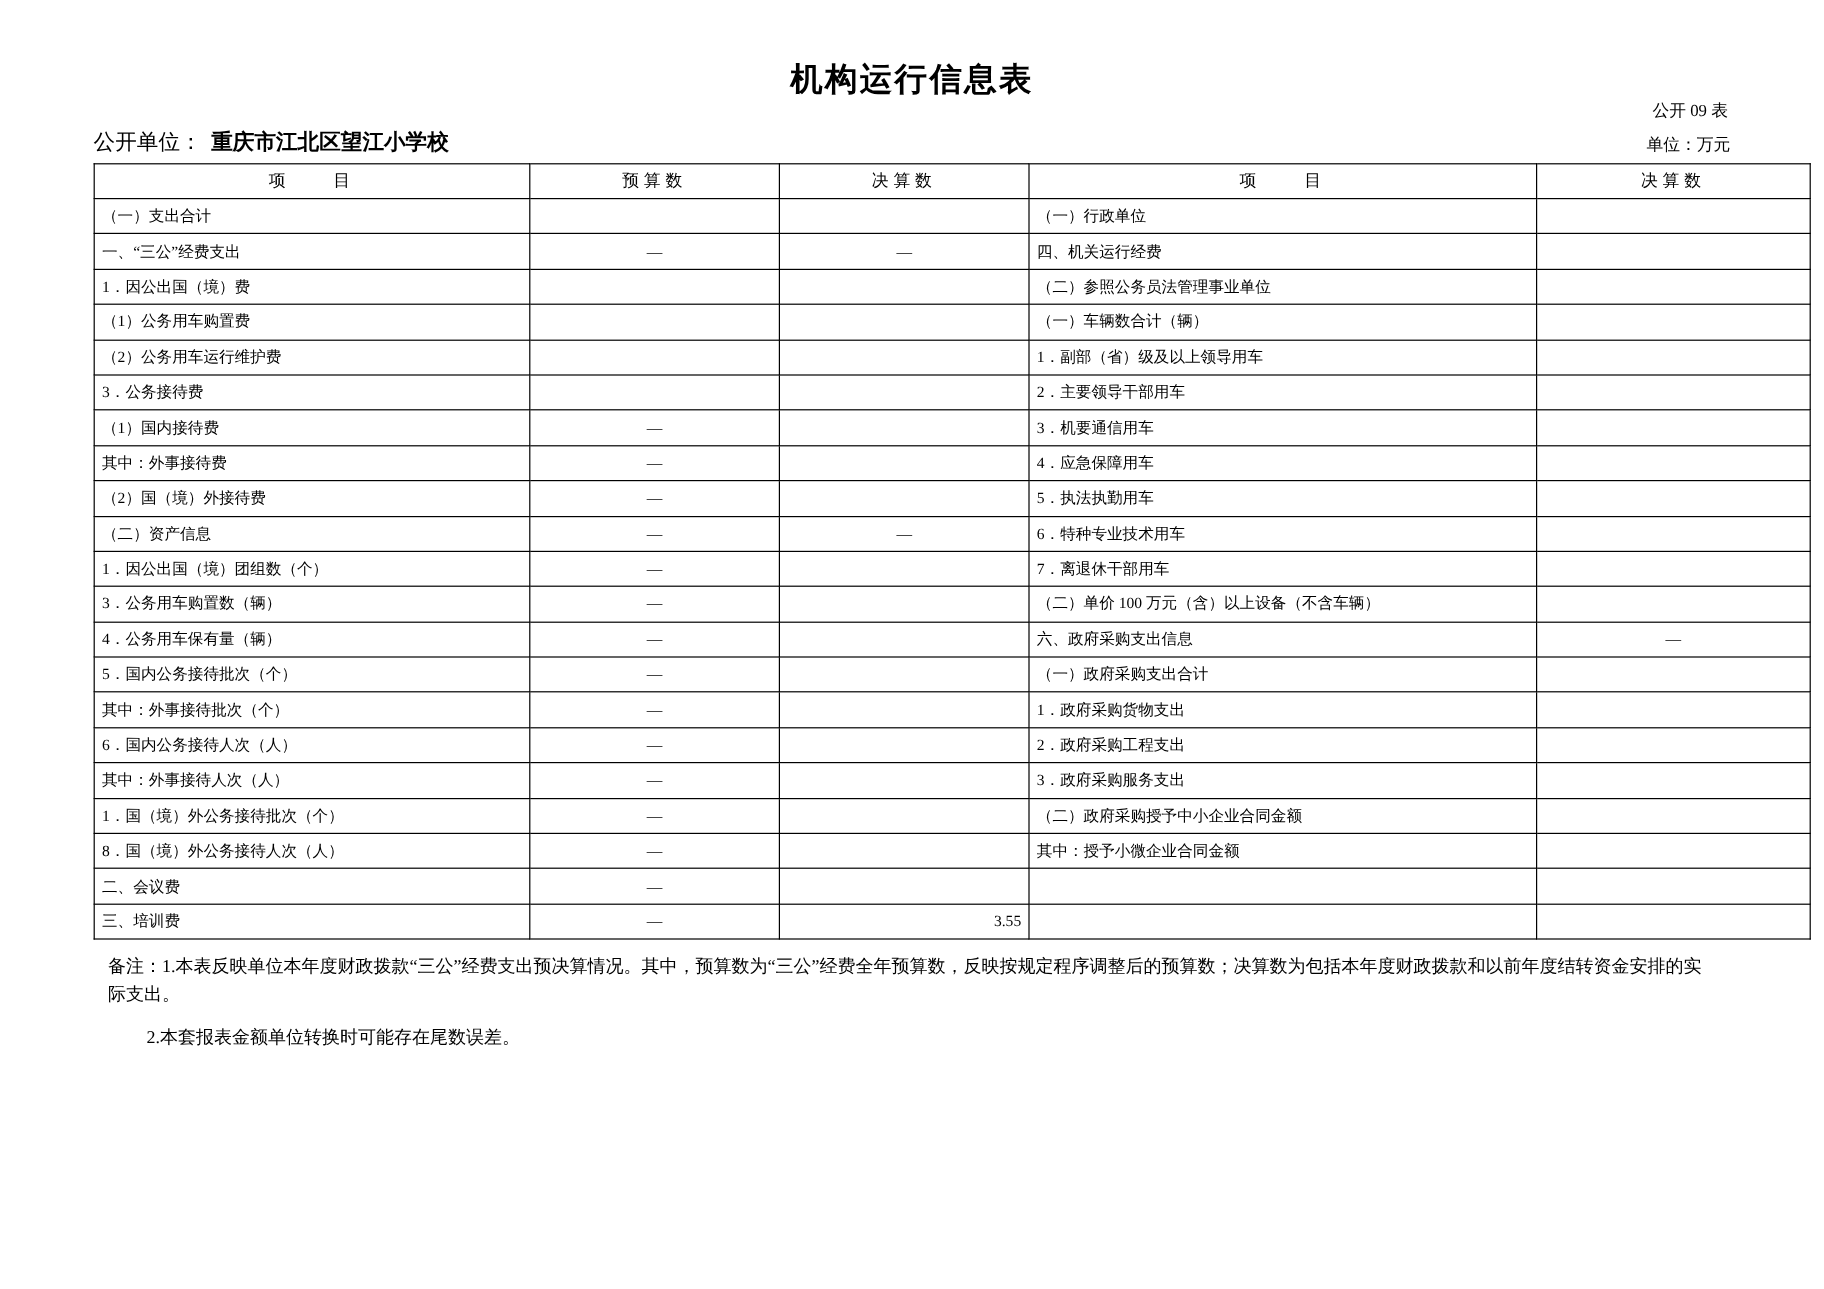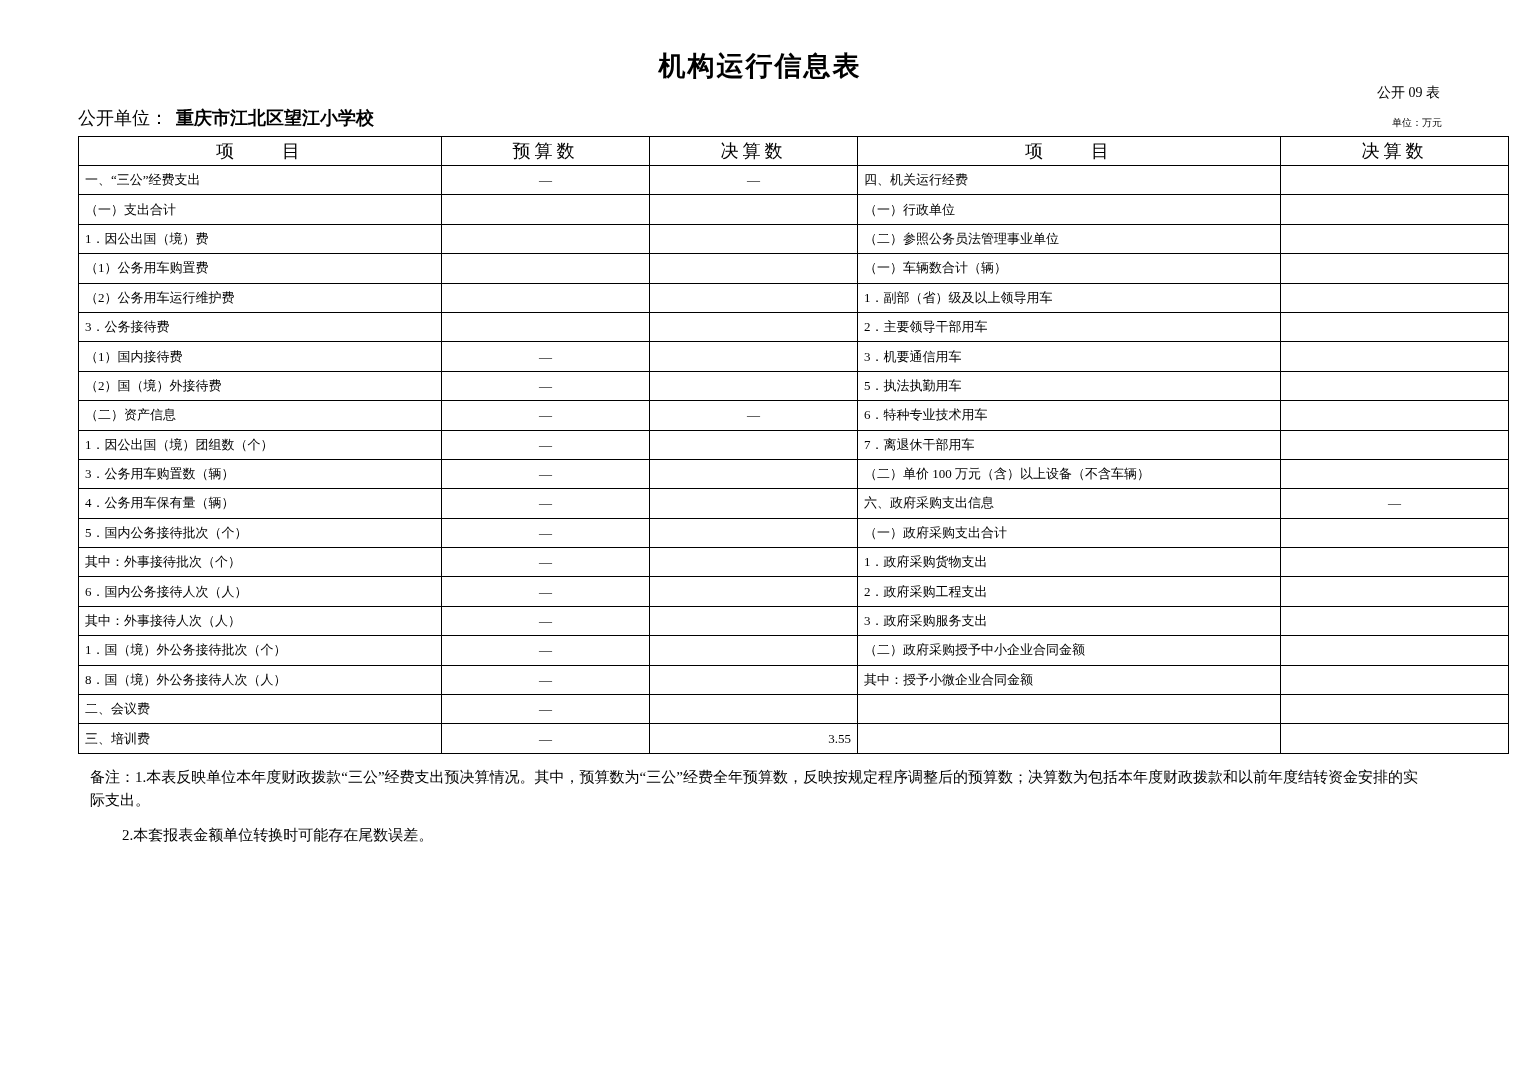--- a/index.html
+++ b/index.html
@@ -45,39 +45,39 @@
     margin-bottom: 6px;
   }
   .meta-left {
     font-size: 18px;
   }
   .meta-left .unit-name {
     font-weight: bold;
     margin-left: 8px;
   }
   .meta-right {
-    font-size: 10px;
+    font-size: 14px;
     font-family: Liberation Mono, monospace;
   }
   table.main {
     width: 100%;
     border-collapse: collapse;
     table-layout: fixed;
     font-size: 13px;
   }
   table.main td, table.main th {
     border: 1px solid #000000;
     height: 28.4px;
     padding: 0 6px;
     font-weight: normal;
     vertical-align: middle;
   }
   table.main th {
     text-align: center;
-    font-size: 18px;
+    font-size: 14px;
     letter-spacing: 4px;
     height: 28px;
   }
   .c-item { width: 350px; text-align: left; }
   .c-num  { width: 195px; text-align: center; }
   .c-item2 { width: 410px; text-align: left; }
   .c-num2 { width: 215px; text-align: center; }
   .lvl0 { padding-left: 2px; }
   .lvl1 { padding-left: 14px; }
   .lvl2 { padding-left: 26px; }
@@ -119,34 +119,34 @@
       <tr>
         <th class="c-item">项　　目</th>
         <th class="c-num">预算数</th>
         <th class="c-num">决算数</th>
         <th class="c-item2">项　　目</th>
         <th class="c-num2">决算数</th>
       </tr>
     </thead>
     <tbody>
         <tr>
+          <td class="c-item lvl1">（一）支出合计</td>
+          <td class="c-num"></td>
+          <td class="c-num"></td>
+          <td class="c-item2 lvl1">（一）行政单位</td>
+          <td class="c-num2"></td>
+        </tr>
+        <tr>
           <td class="c-item lvl0">一、“三公”经费支出</td>
           <td class="c-num">—</td>
           <td class="c-num">—</td>
           <td class="c-item2 lvl0">四、机关运行经费</td>
           <td class="c-num2"></td>
         </tr>
         <tr>
-          <td class="c-item lvl1">（一）支出合计</td>
-          <td class="c-num"></td>
-          <td class="c-num"></td>
-          <td class="c-item2 lvl1">（一）行政单位</td>
-          <td class="c-num2"></td>
-        </tr>
-        <tr>
           <td class="c-item lvl2">1．因公出国（境）费</td>
           <td class="c-num"></td>
           <td class="c-num"></td>
           <td class="c-item2 lvl1">（二）参照公务员法管理事业单位</td>
           <td class="c-num2"></td>
         </tr>
         <tr>
           <td class="c-item lvl3">（1）公务用车购置费</td>
           <td class="c-num"></td>
           <td class="c-num"></td>
@@ -165,20 +165,27 @@
           <td class="c-num"></td>
           <td class="c-num"></td>
           <td class="c-item2 lvl2">2．主要领导干部用车</td>
           <td class="c-num2"></td>
         </tr>
         <tr>
           <td class="c-item lvl3">（1）国内接待费</td>
           <td class="c-num">—</td>
           <td class="c-num"></td>
           <td class="c-item2 lvl2">3．机要通信用车</td>
+          <td class="c-num2"></td>
+        </tr>
+        <tr>
+          <td class="c-item lvl4">其中：外事接待费</td>
+          <td class="c-num">—</td>
+          <td class="c-num"></td>
+          <td class="c-item2 lvl2">4．应急保障用车</td>
           <td class="c-num2"></td>
         </tr>
         <tr>
           <td class="c-item lvl3">（2）国（境）外接待费</td>
           <td class="c-num">—</td>
           <td class="c-num"></td>
           <td class="c-item2 lvl2">5．执法执勤用车</td>
           <td class="c-num2"></td>
         </tr>
         <tr>

